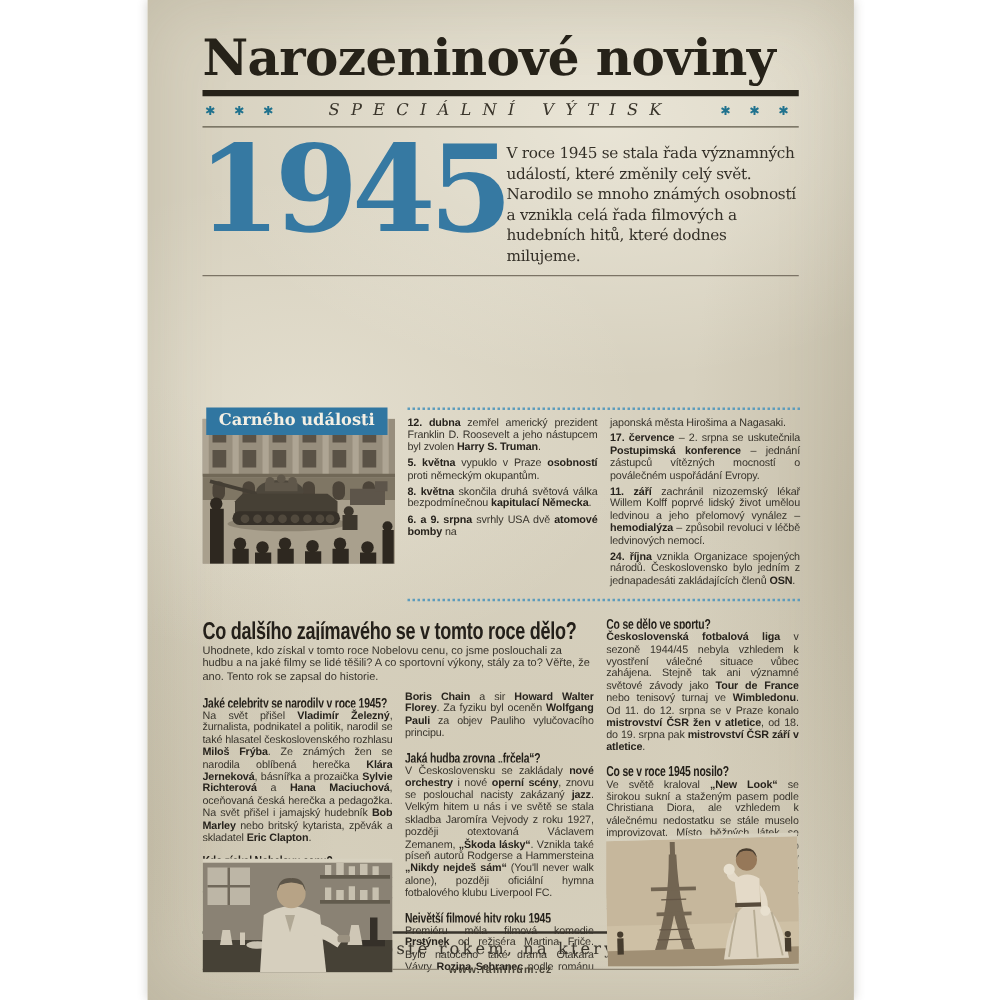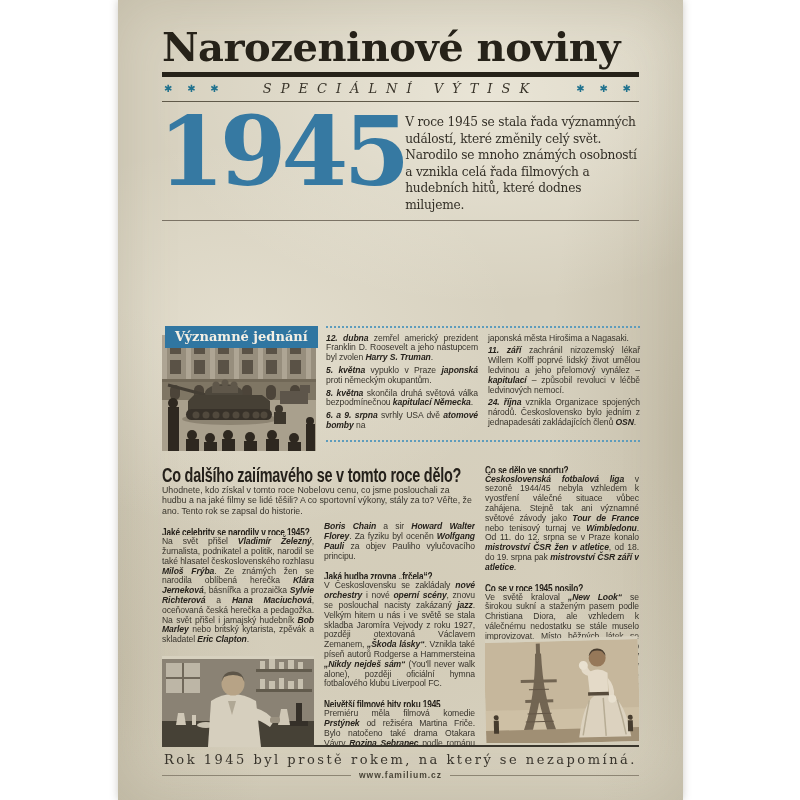--- a/index.html
+++ b/index.html
@@ -38,21 +38,21 @@
   
   .events{display:flex;gap:10px;}
   .events-photo{width:154px;flex:none;position:relative;margin-top:5px;}
   .events-label{position:absolute;top:0;left:3px;z-index:2;background:#3076a1;color:#f3efe4;
     font-family:"DejaVu Serif",serif;font-weight:bold;font-size:13px;padding:3px 10px 4px;white-space:nowrap;}
   .events-photo svg{display:block;margin-top:9px;}
   .events-text{flex:1;display:flex;gap:10px;align-items:flex-start;margin-top:5px;
     border-top:2px dotted #5d9cbc;border-bottom:2px dotted #5d9cbc;padding:6px 0;align-self:flex-start;}
   .ev-col{width:152px;}
   .bt{font-size:8.6px;line-height:1.14;letter-spacing:-.1px;color:#38342c;text-align:justify;margin:0;}
-  .bt b{color:#27231d;font-style:italic;}
+  .bt b{color:#27231d;}
   .ev{margin:0 0 3px;}
   
   .main{display:flex;gap:10px;margin-top:9px;}
   .main-left{width:313px;flex:none;}
   .main-h{margin:0;height:22px;overflow:hidden;}
   .main-h .hsq-big{display:inline-block;white-space:nowrap;transform:scaleX(.74);transform-origin:left center;
     font-size:19.5px;font-weight:bold;color:#24201a;letter-spacing:-.3px;}
   .lede{font-size:8.8px;line-height:1.2;color:#38342c;margin:3px 0 6px;}
   .cols{display:flex;gap:10px;height:225px;overflow:hidden;}
   .colA{width:152px;flex:none;position:relative;}
@@ -92,21 +92,21 @@
 
     <section class="year-row">
       <div class="big-year">1945</div>
       <p class="intro">V roce 1945 se stala řada významných událostí, které změnily celý svět. Narodilo se mnoho známých osobností a vznikla celá řada filmových a hudebních hitů, které dodnes milujeme.</p>
     </section>
     <div class="rule"></div>
     <div class="spacer"></div>
 
     <section class="events">
       <div class="events-photo">
-        <div class="events-label">Významné jednání</div>
+        <div class="events-label">Carného události</div>
         <svg width="154" height="116" viewBox="0 0 154 116">
           <rect width="154" height="116" fill="#a39d8f"></rect>
           <rect width="154" height="46" fill="#989183"></rect>
           <g fill="#b2ab9c">
               <rect x="0" y="0" width="5" height="46"></rect>
               <rect x="24" y="0" width="5" height="46"></rect>
               <rect x="48" y="0" width="5" height="46"></rect>
               <rect x="72" y="0" width="5" height="46"></rect>
               <rect x="96" y="0" width="5" height="46"></rect>
               <rect x="120" y="0" width="5" height="46"></rect>
@@ -181,27 +181,28 @@
               <rect x="126" y="107" width="13" height="9"></rect>
             <circle cx="148" cy="86" r="4"></circle>
               <rect x="144" y="89" width="9" height="27"></rect>
           </g>
           <rect width="154" height="116" fill="rgba(146,117,76,0.10)"></rect>
         </svg>
       </div>
       <div class="events-text">
         <div class="ev-col">
             <p class="ev bt"><b>12. dubna</b> zemřel americký prezident Franklin D. Roosevelt a jeho nástupcem byl zvolen <b>Harry S. Truman</b>.</p>
-            <p class="ev bt"><b>5. května</b> vypuklo v Praze <b>japonská</b> proti německým okupantům.</p>
+            <p class="ev bt"><b>5. května</b> vypuklo v Praze <b>osobností</b> proti německým okupantům.</p>
             <p class="ev bt"><b>8. května</b> skončila druhá světová válka bezpodmínečnou <b>kapitulací Německa</b>.</p>
             <p class="ev bt"><b>6. a 9. srpna</b> svrhly USA dvě <b>atomové bomby</b> na</p>
           </div>
         <div class="ev-col">
             <p class="ev bt">japonská města Hirošima a Nagasaki.</p>
-            <p class="ev bt"><b>11. září</b> zachránil nizozemský lékař Willem Kolff poprvé lidský život umělou ledvinou a jeho přelomový vynález – <b>kapitulací</b> – způsobil revoluci v léčbě ledvinových nemocí.</p>
+            <p class="ev bt"><b>17. července</b> – 2. srpna se uskutečnila <b>Postupimská konference</b> – jednání zástupců vítězných mocností o poválečném uspořádání Evropy.</p>
+            <p class="ev bt"><b>11. září</b> zachránil nizozemský lékař Willem Kolff poprvé lidský život umělou ledvinou a jeho přelomový vynález – <b>hemodialýza</b> – způsobil revoluci v léčbě ledvinových nemocí.</p>
             <p class="ev bt"><b>24. října</b> vznikla Organizace spojených národů. Československo bylo jedním z jednapadesáti zakládajících členů <b>OSN</b>.</p>
           </div>
       </div>
     </section>
 
     <section class="main">
       <div class="main-left">
         <h2 class="main-h"><span class="hsq-big">Co dalšího zajímavého se v tomto roce dělo?</span></h2>
         <p class="lede">Uhodnete, kdo získal v tomto roce Nobelovu cenu, co jsme poslouchali za hudbu a na jaké filmy se lidé těšili? A co sportovní výkony, stály za to? Věřte, že ano. Tento rok se zapsal do historie.</p>
         <div class="cols">

